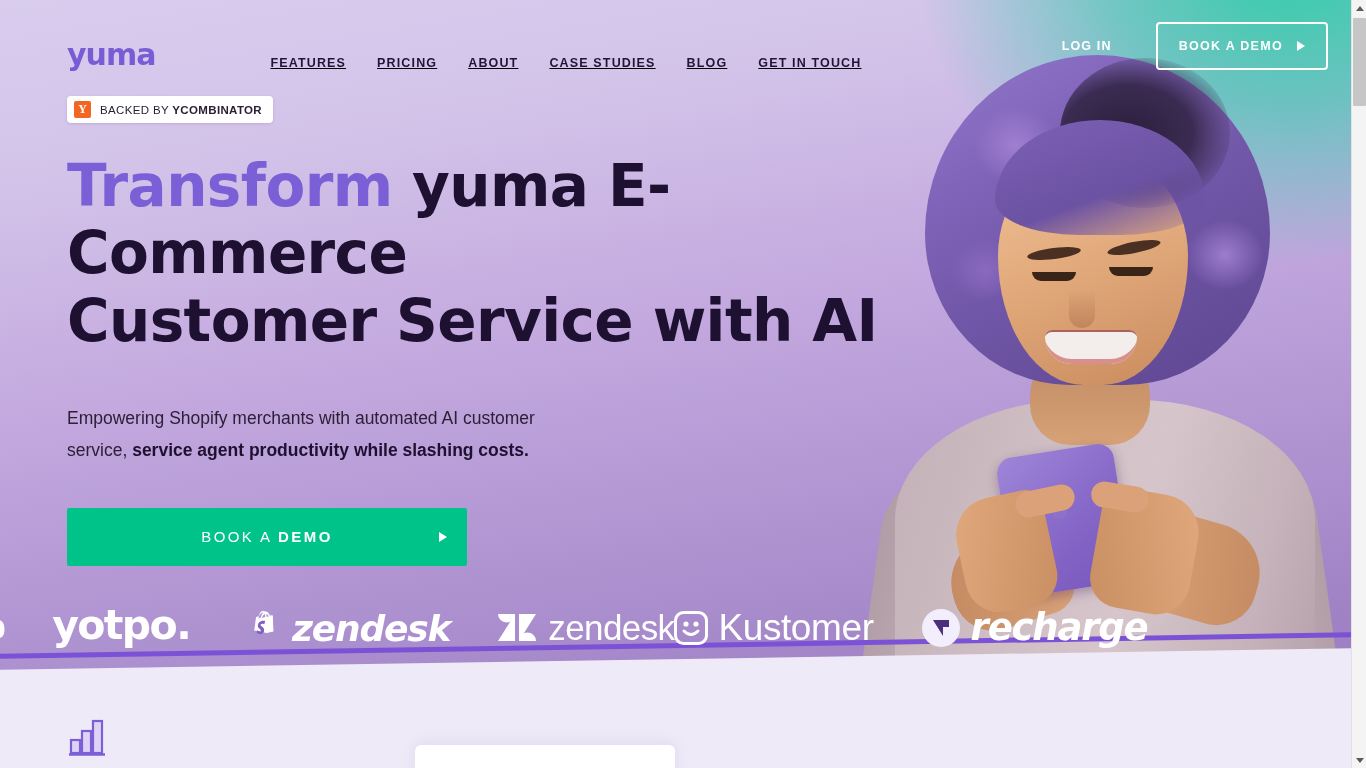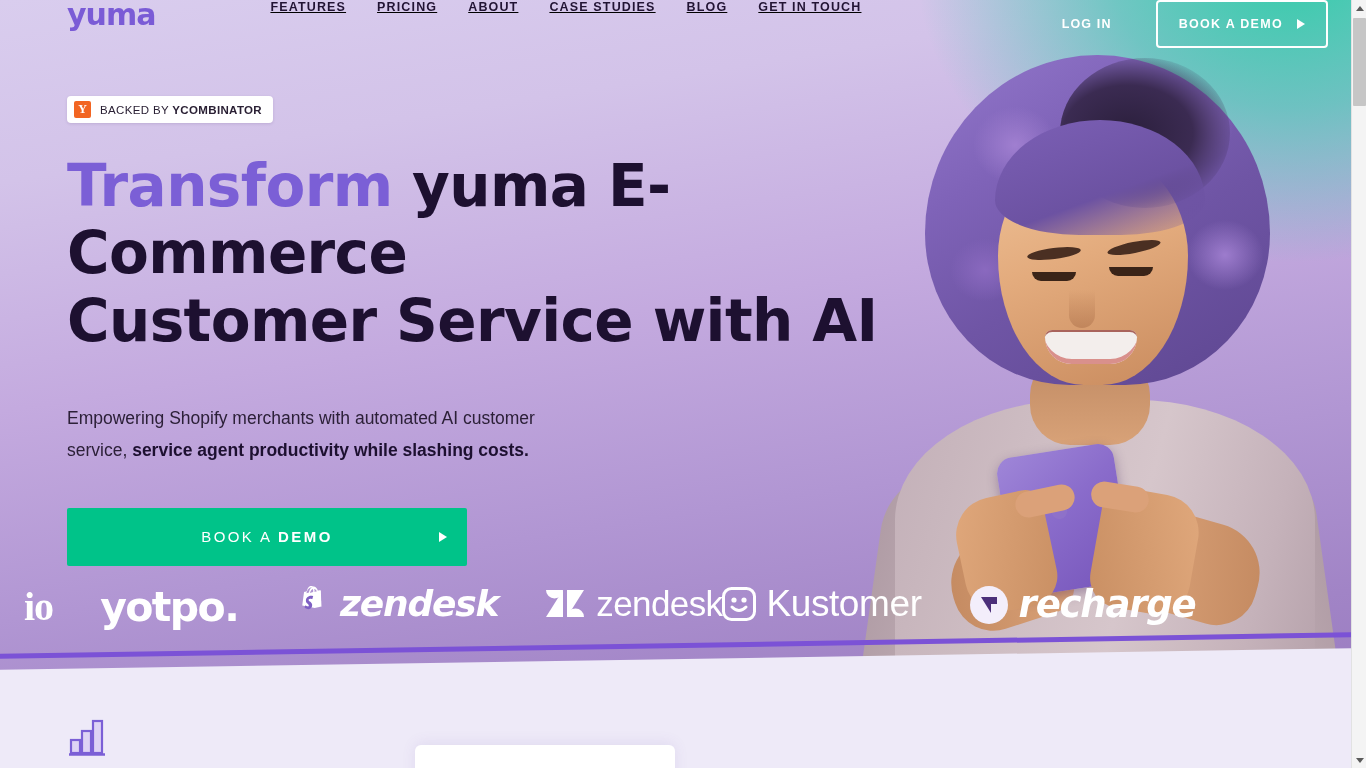--- a/index.html
+++ b/index.html
@@ -150,21 +150,21 @@
     background:#dba179; border-radius:14px; transform:rotate(-12deg);
   }
   #ph-thumb-r {
     left:236px; top:484px; width:58px; height:26px;
     background:#dba179; border-radius:14px; transform:rotate(9deg);
   }
 
   
   #navbar {
     position:absolute; left:0; top:0; width:1351px; height:70px;
-    display:flex; align-items:flex-start; padding:0 23px 0 67px; z-index:40;
+    display:flex; align-items:flex-end; padding:0 23px 0 67px; z-index:40;
   }
   #logo {
     font-size:30px; font-weight:700; color:#7a5bd6;
     letter-spacing:-1px; font-family:"DejaVu Sans", sans-serif;
     line-height:1; user-select:none;
   }
   #nav-links { display:flex; gap:31px; margin-left:115px;text-decoration:underline; }
   .nav-link {
     font-size:12.5px; font-weight:700; color:#221434;
     letter-spacing:1.15px; text-transform:uppercase;
@@ -231,23 +231,22 @@
   #cta-btn .lbl {
     font-size:15px; color:#fff; letter-spacing:2.4px; text-transform:uppercase;
     font-weight:400;
   }
   #cta-btn .lbl b { font-weight:700; }
   #cta-arrow { position:absolute; right:20px; top:50%; transform:translateY(-50%); }
 
   
   #logo-strip {
     position:absolute; left:0; top:583px; width:1164px; height:66px;
-    display:flex; align-items:flex-start; z-index:30;
+    display:flex; align-items:flex-end; z-index:30;
     color:#ffffff;
-    padding-left:48px;
   }
   .brand {
     display:flex; align-items:center; gap:10px;
     color:#fff; white-space:nowrap; flex:0 0 auto;
   }
   .brand-mark { flex:0 0 auto; display:block; }
 
   #brand-klaviyo { margin-left:-24px; font-size:40px; font-weight:700;
     font-family:"Liberation Serif", serif; letter-spacing:-1px; }
   #brand-yotpo { margin-left:47px; font-size:41px; font-weight:700; letter-spacing:-1.6px;

